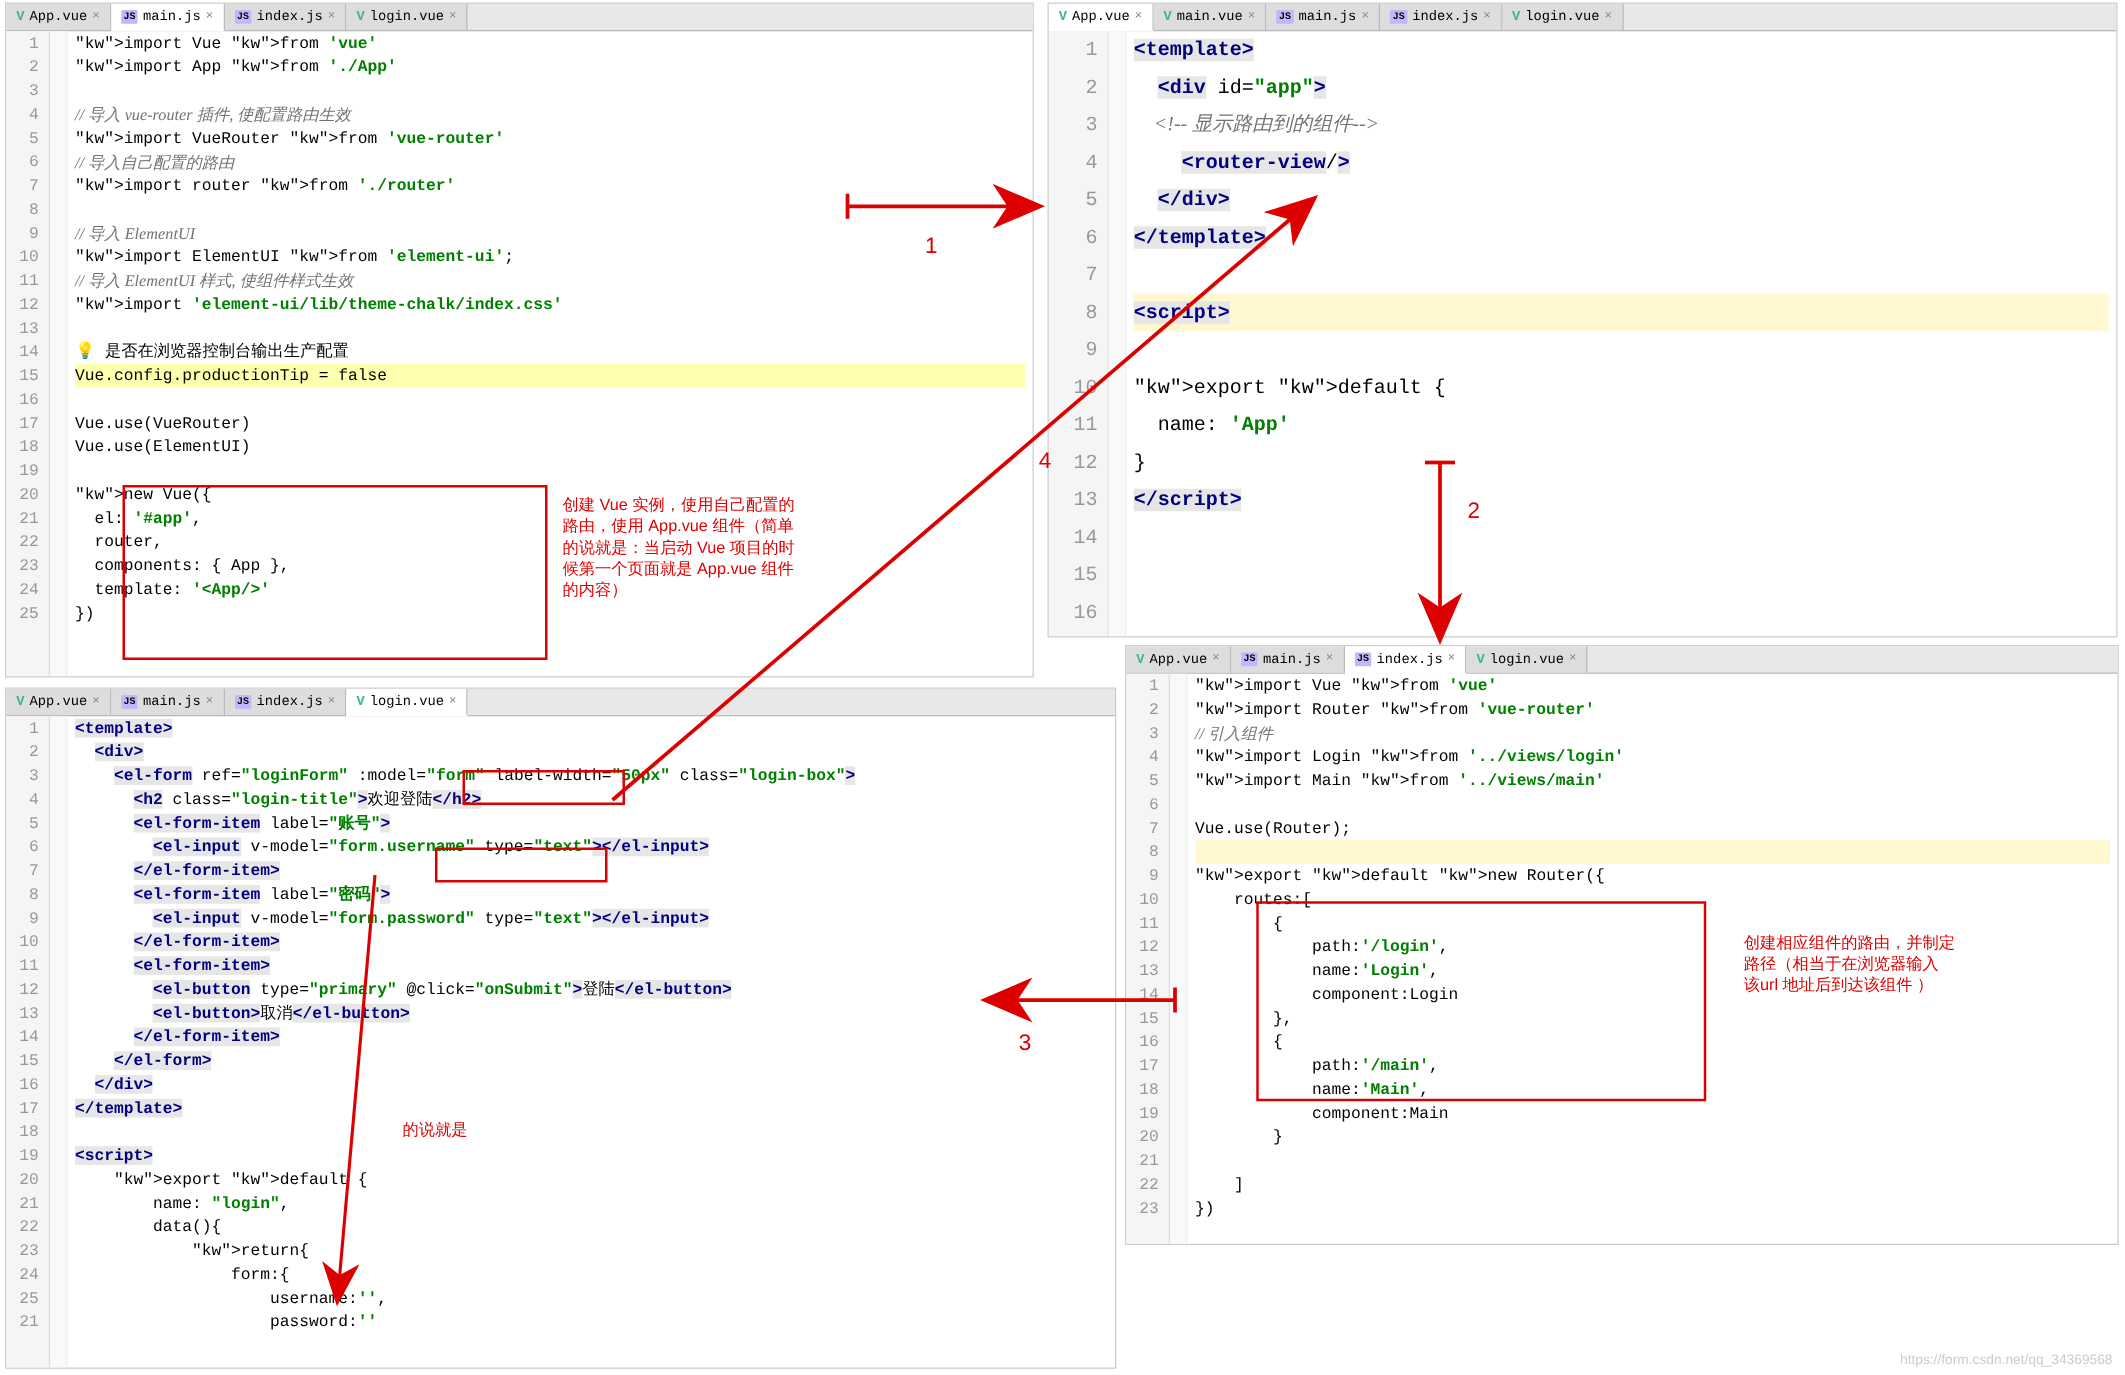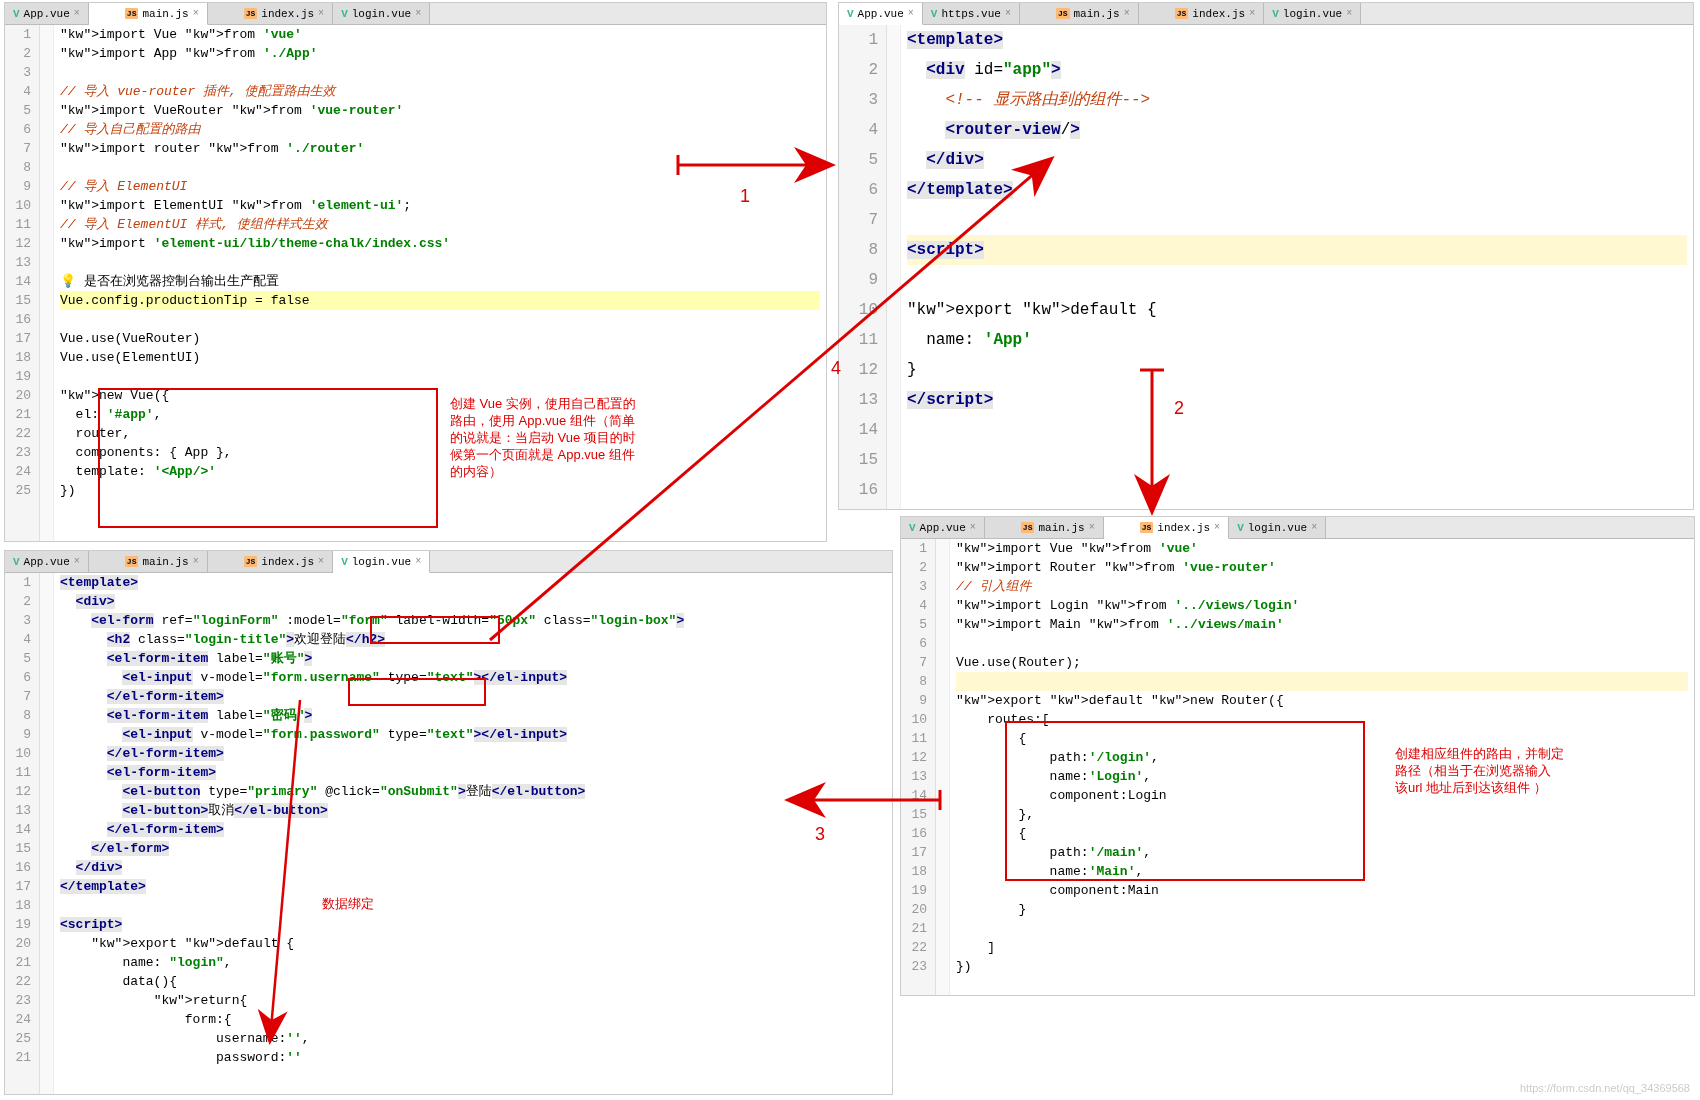--- a/index.html
+++ b/index.html
@@ -3,29 +3,29 @@
 <meta charset="utf-8">
 <style>
 * { margin: 0; padding: 0; box-sizing: border-box; }
 body { font-family: Consolas, "Courier New", monospace; font-size: 12px; background: #fff; position: relative; width: 1700px; height: 1100px; }
 .panel { position: absolute; background: #fff; border: 1px solid #ccc; overflow: hidden; }
 .tabs { display: flex; background: #e8e8e8; border-bottom: 1px solid #bbb; height: 22px; }
 .tab { display: flex; align-items: center; padding: 2px 8px; border-right: 1px solid #bbb; background: #ddd; font-size: 11px; cursor: pointer; gap: 4px; }
 .tab.active { background: #fff; border-bottom: 1px solid #fff; margin-bottom: -1px; }
 .tab-close { color: #888; font-size: 10px; }
 .icon-vue { color: #41b883; font-weight: bold; }
-.icon-js { background: #fdba74; color: #000; font-weight: bold; font-size: 8px; padding: 1px 2px; border-radius: 1px; margin-left: 28px; }
+.icon-js { background: #c4b5fd; color: #000; font-weight: bold; font-size: 8px; padding: 1px 2px; border-radius: 1px; }
 .editor { display: flex; height: calc(100% - 22px); font-size: 13px; line-height: 19px; }
 .gutter { background: #f5f5f5; color: #999; text-align: right; padding: 0 8px; user-select: none; border-right: 1px solid #e0e0e0; min-width: 35px; }
 .gutter div { height: 19px; }
 .fold-col { width: 14px; background: #f9f9f9; border-right: 1px solid #eee; }
 .code { flex: 1; padding: 0 6px; white-space: pre; overflow: hidden; }
 .code div { height: 19px; }
 .str { color: #008000; font-weight: bold; }
-.cm { color: #c2410c; font-style: italic; }
+.cm { color: #737373; font-style: italic; font-family: Liberation Serif, serif; }
 .tag { color: #000080; font-weight: bold; background: #e6e6e6; }
 .hl-sel { background: #ffffb0; }
 .hl-y { background: #fff8d0; }
 .bulb { color: #f0c040; }
 .annotation { position: absolute; color: #d00; font-family: "Microsoft YaHei", sans-serif; font-size: 13px; line-height: 17px; }
 .redbox { position: absolute; border: 2px solid #d00; }
 svg.arrows { position: absolute; top: 0; left: 0; width: 1700px; height: 1100px; pointer-events: none; }
 .watermark { position: absolute; right: 10px; bottom: 6px; color: #ccc; font-size: 11px; font-family: sans-serif; }
 </style>
 </head>
@@ -89,21 +89,21 @@
 
 <div class="panel" style="left:838px; top:2px; width:856px; height:508px;">
   <div class="tabs" id="tabs2">
       <div class="tab active">
         <span class="icon-vue">V</span>
         <span>App.vue</span>
         <span class="tab-close">×</span>
       </div>
       <div class="tab">
         <span class="icon-vue">V</span>
-        <span>https.vue</span>
+        <span>main.vue</span>
         <span class="tab-close">×</span>
       </div>
       <div class="tab">
         <span class="icon-js">JS</span>
         <span>main.js</span>
         <span class="tab-close">×</span>
       </div>
       <div class="tab">
         <span class="icon-js">JS</span>
         <span>index.js</span>
@@ -253,21 +253,21 @@
 <div class="redbox" style="left:98px; top:388px; width:340px; height:140px;"></div>
 <div class="redbox" style="left:370px; top:616px; width:130px; height:28px;"></div>
 <div class="redbox" style="left:348px; top:678px; width:138px; height:28px;"></div>
 <div class="redbox" style="left:1005px; top:721px; width:360px; height:160px;"></div>
 
 <div class="annotation" style="left:450px; top:395px; width:260px; white-space:pre-line;">创建 Vue 实例，使用自己配置的
 路由，使用 App.vue 组件（简单
 的说就是：当启动 Vue 项目的时
 候第一个页面就是 App.vue 组件
 的内容）</div>
-<div class="annotation" style="left:322px; top:895px;">数据绑定</div>
+<div class="annotation" style="left:322px; top:895px;">的说就是</div>
 <div class="annotation" style="left:1395px; top:745px; width:260px; white-space:pre-line;">创建相应组件的路由，并制定
 路径（相当于在浏览器输入
 该url 地址后到达该组件 ）</div>
 <div class="annotation" style="left:740px; top:188px; font-size:18px;">1</div>
 <div class="annotation" style="left:1174px; top:400px; font-size:18px;">2</div>
 <div class="annotation" style="left:815px; top:826px; font-size:18px;">3</div>
 <div class="annotation" style="left:831px; top:360px; font-size:18px;">4</div>
 
 <svg class="arrows">
   <defs>

